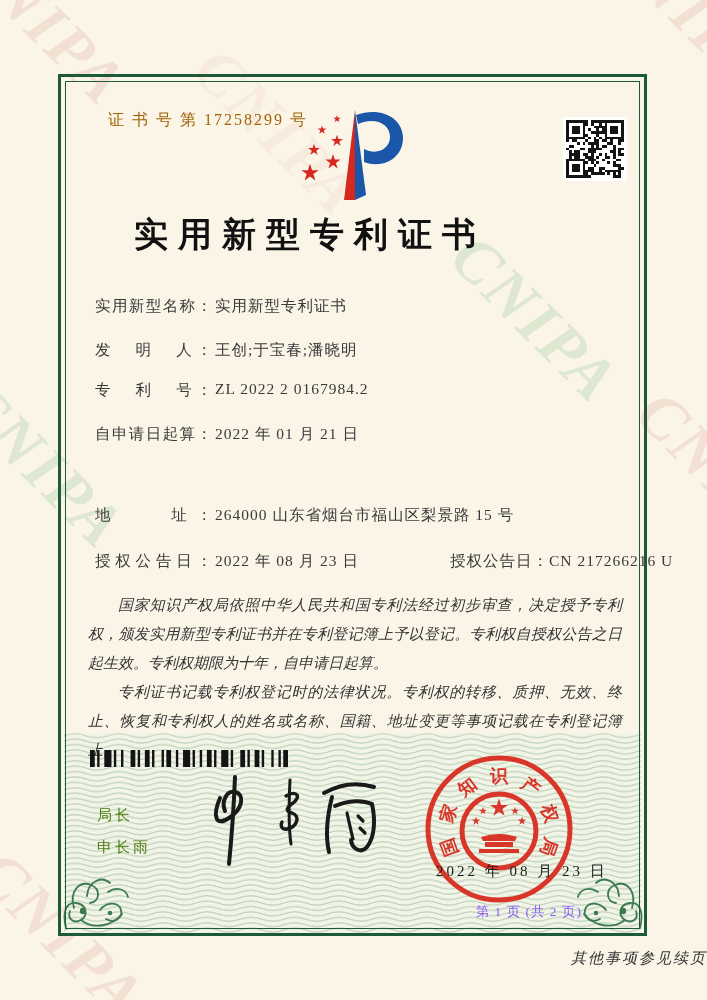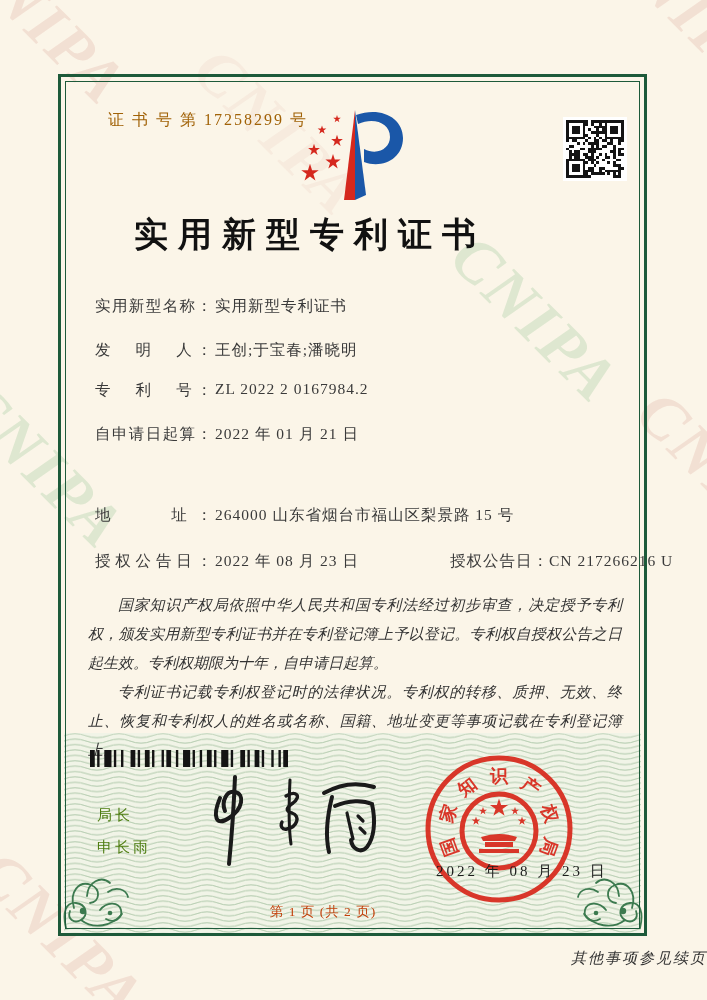--- a/index.html
+++ b/index.html
@@ -55,21 +55,21 @@
       font-family:"Liberation Sans","DejaVu Sans",sans-serif;
       font-size:15px; letter-spacing:3px; color:#4d7c0f; line-height:2.1;}
   .sig-script{position:absolute; left:198px; top:772px; width:205px; height:100px;}
   
   .seal{position:absolute; left:421px; top:751px; width:156px; height:156px;
       opacity:.92;}
   .seal-date{position:absolute; left:436px; top:862px; width:195px;
       font-size:15px; letter-spacing:3px; color:#1c1c1c; white-space:nowrap;}
   
   .page-info{position:absolute; left:64px; top:903px; width:518px;
-      text-align:center; font-size:13.5px; letter-spacing:1px; color:#c2410c;}
+      text-align:right; font-size:13.5px; letter-spacing:1px; color:#8b5cf6;}
   .foot-note{position:absolute; left:0; top:949px; width:707px;
       text-align:right; font-size:15px; font-style:italic; color:#333;
       letter-spacing:2px;}
 </style>
 </head>
 <body>
 
 <div id="page">
 
   <svg width="0" height="0" style="position:absolute">

